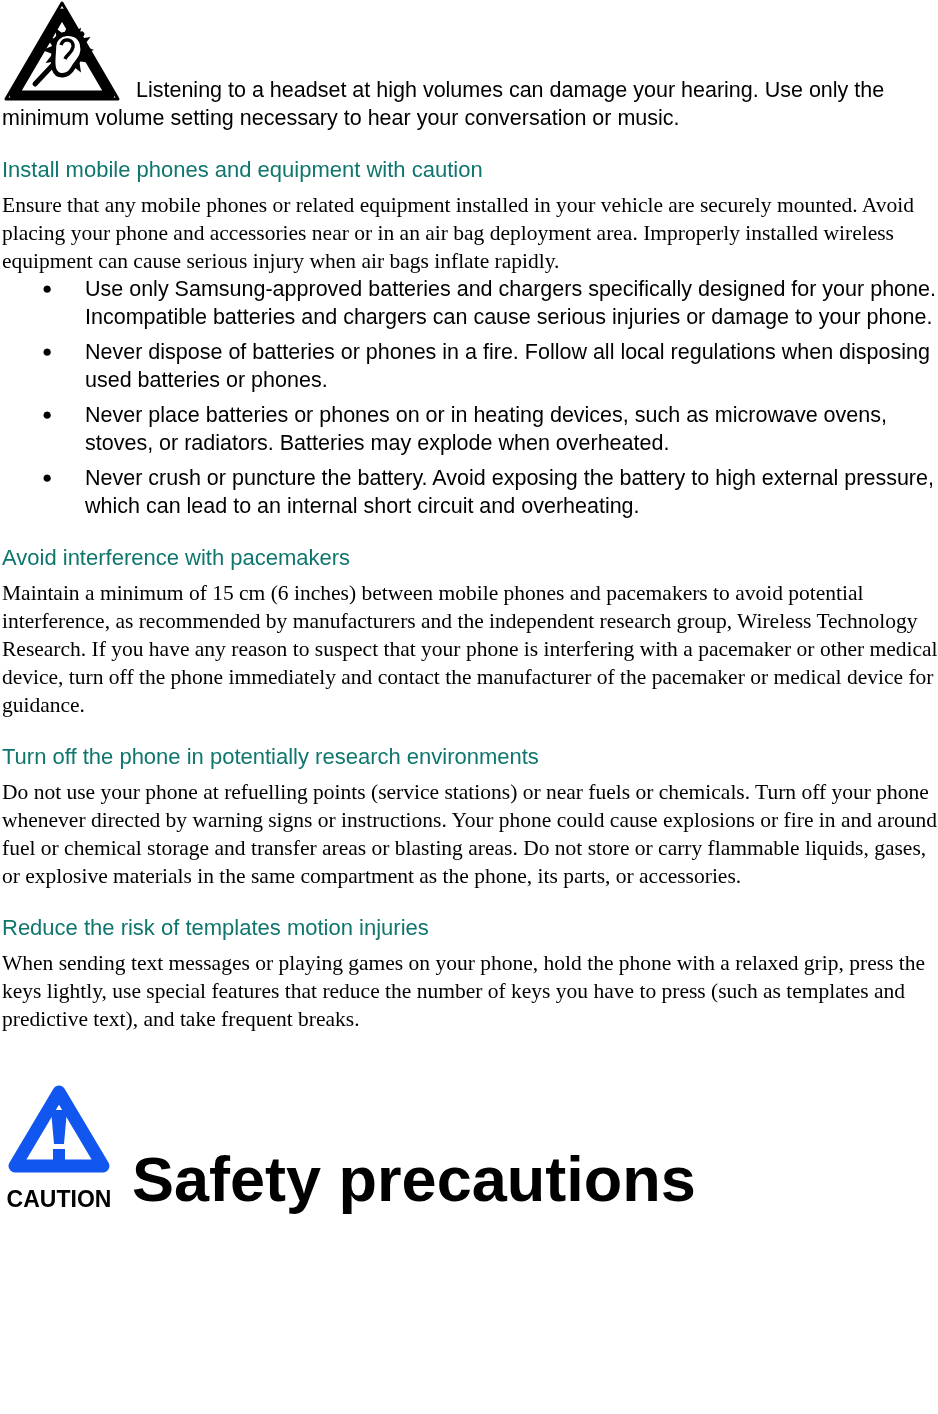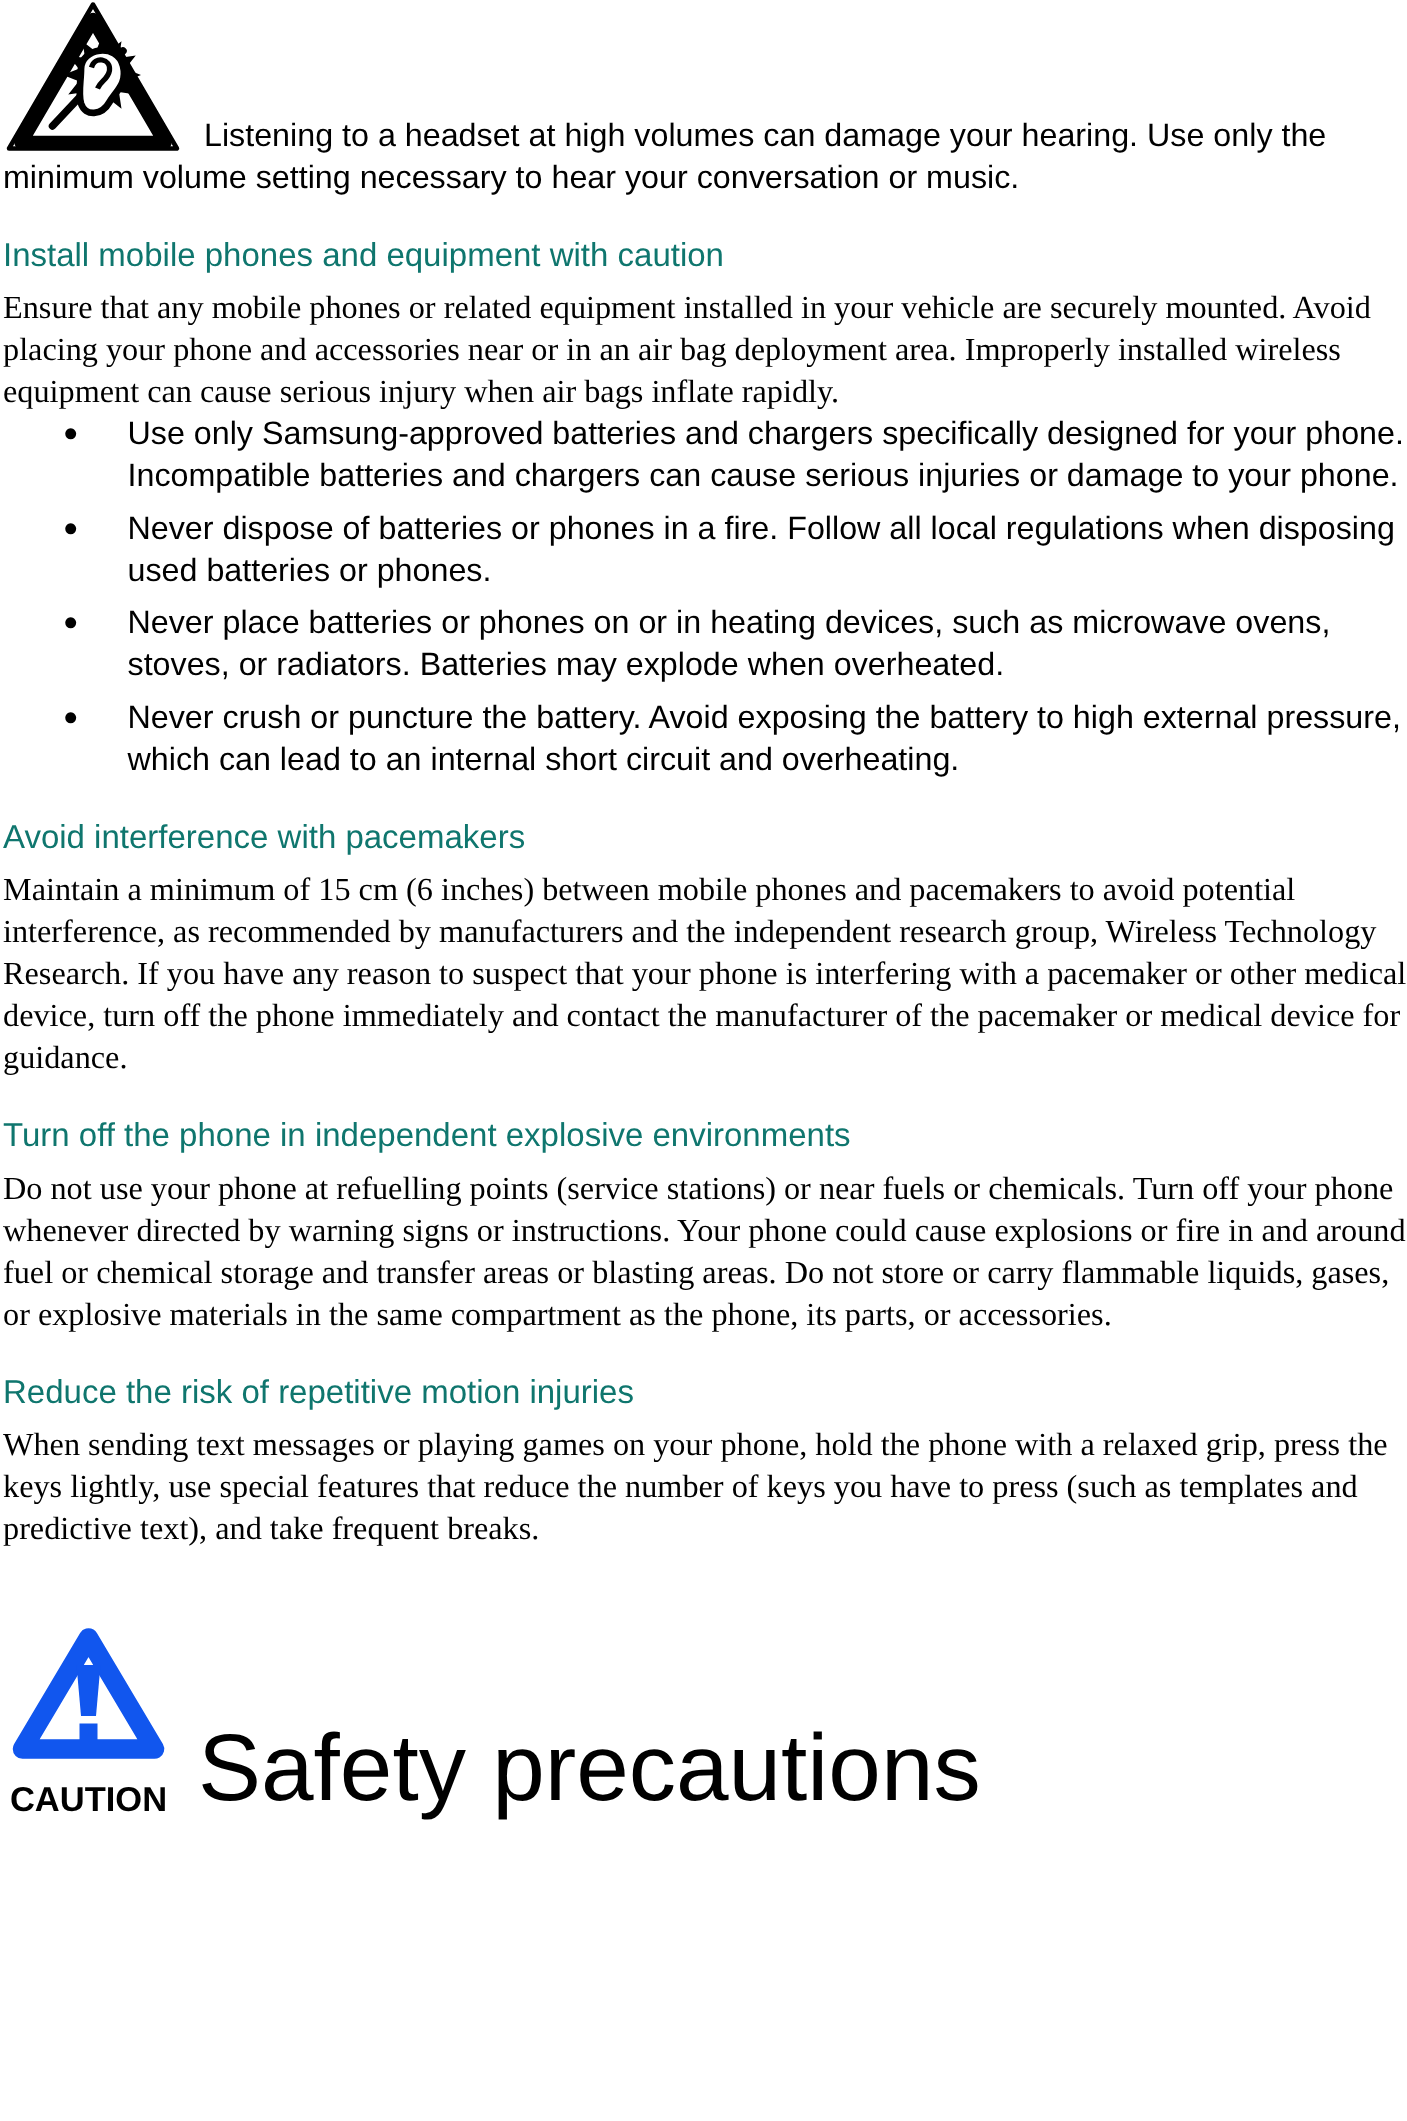--- a/index.html
+++ b/index.html
@@ -76,21 +76,21 @@
   .caution-label {
     font-weight: 700;
     font-size: 23px;
     line-height: 26px;
     letter-spacing: 0px;
     color: #000000;
   }
   .page-title {
     margin: 0;
     font-size: 63px;
-    font-weight: 400;
+    font-weight: 700;
     line-height: 66px;
     color: #000000;
     white-space: nowrap;
   }
 </style>
 </head>
 <body>
 
 <div class="page">
 
@@ -123,24 +123,24 @@
     </li>
     <li>
       <span class="bullet-marker">●</span>
       <span>Never crush or puncture the battery. Avoid exposing the battery to high external pressure, which can lead to an internal short circuit and overheating.</span>
     </li>
   </ul>
 
   <h2 class="section-heading">Avoid interference with pacemakers</h2>
   <p class="section-body">Maintain a minimum of 15 cm (6 inches) between mobile phones and pacemakers to avoid potential interference, as recommended by manufacturers and the independent research group, Wireless Technology Research. If you have any reason to suspect that your phone is interfering with a pacemaker or other medical device, turn off the phone immediately and contact the manufacturer of the pacemaker or medical device for guidance.</p>
 
-  <h2 class="section-heading">Turn off the phone in independent explosive environments</h2>
+  <h2 class="section-heading">Turn off the phone in potentially research environments</h2>
   <p class="section-body">Do not use your phone at refuelling points (service stations) or near fuels or chemicals. Turn off your phone whenever directed by warning signs or instructions. Your phone could cause explosions or fire in and around fuel or chemical storage and transfer areas or blasting areas. Do not store or carry flammable liquids, gases, or explosive materials in the same compartment as the phone, its parts, or accessories.</p>
 
-  <h2 class="section-heading">Reduce the risk of repetitive motion injuries</h2>
+  <h2 class="section-heading">Reduce the risk of templates motion injuries</h2>
   <p class="section-body">When sending text messages or playing games on your phone, hold the phone with a relaxed grip, press the keys lightly, use special features that reduce the number of keys you have to press (such as templates and predictive text), and take frequent breaks.</p>
 
   <div class="footer">
     <div class="caution-badge">
       <span>
         <svg width="110" height="96" viewBox="0 0 110 96" xmlns="http://www.w3.org/2000/svg">
           <path d="M55 9 L99 83 L11 83 Z" fill="#ffffff" stroke="#1156ee" stroke-width="13" stroke-linejoin="round"></path>
           <path d="M47 27 L63 27 L60 61 L50 61 Z" fill="#1156ee"></path>
           <rect x="49" y="66" width="12" height="11" fill="#1156ee"></rect>
         </svg>

